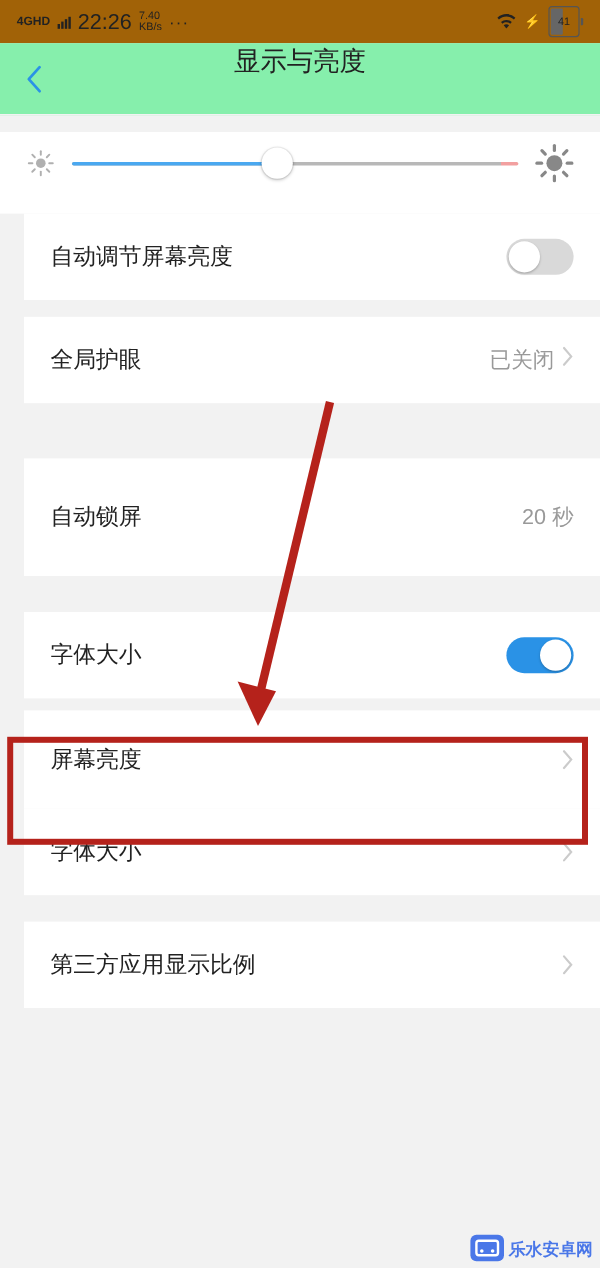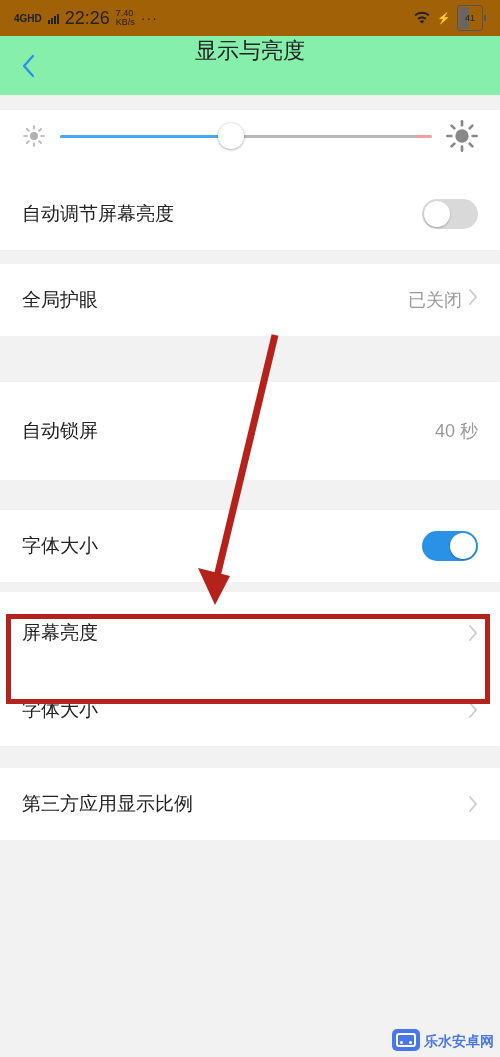--- a/index.html
+++ b/index.html
@@ -74,21 +74,21 @@
     .slider-track { width: 100%; height: 3px; background: linear-gradient(to right, #b8b8b8 0 96%, #f2a0a0 96% 100%); border-radius: 2px; position: relative; }
     .slider-fill { position: absolute; left: 0; top: 0; bottom: 0; background: #4aa8f0; width: 46%; border-radius: 2px; }
     .slider-thumb {
       position: absolute; left: 46%; top: 50%; transform: translate(-50%, -50%);
       width: 26px; height: 26px; background: #fff; border-radius: 50%;
       box-shadow: 0 1px 3px rgba(0,0,0,.25), 0 0 0 1px rgba(0,0,0,.06);
     }
 
     .row {
       background: #fff; min-height: 72px; display: flex; align-items: center;
-      justify-content: space-between; padding: 0 22px; font-size: 19px; color: #222;
+      justify-content: space-between; padding: 0 22px; font-size: 19px; color: #222; margin-left: 20px;
     }
     .row.tall { min-height: 98px; }
     .row-value { color: #999; font-size: 18px; display: flex; align-items: flex-start; gap: 6px; }
     .chevron { width: 10px; height: 18px; opacity: .5; }
 
     .toggle {
       width: 56px; height: 30px; border-radius: 30px; background: #d9d9d9; position: relative;
       transition: background .15s;
     }
     .toggle .knob {
@@ -221,21 +221,21 @@
     <svg class="chevron" viewBox="0 0 10 18">
         <path d="M2 2 L8 9 L2 16" stroke="#999" stroke-width="1.8" fill="none" stroke-linecap="round"></path>
       </svg>
   </span>
 </div>
 
 <div class="section-gap" style="height:46px"></div>
 
 <div class="row tall">
   <span>自动锁屏</span>
-  <span class="row-value">40 秒</span>
+  <span class="row-value">20 秒</span>
 </div>
 
 <div class="section-gap" style="height:30px"></div>
 
 <div class="row">
   <span>字体大小</span>
   <div class="toggle on">
       <div class="knob"></div>
     </div>
 </div>

